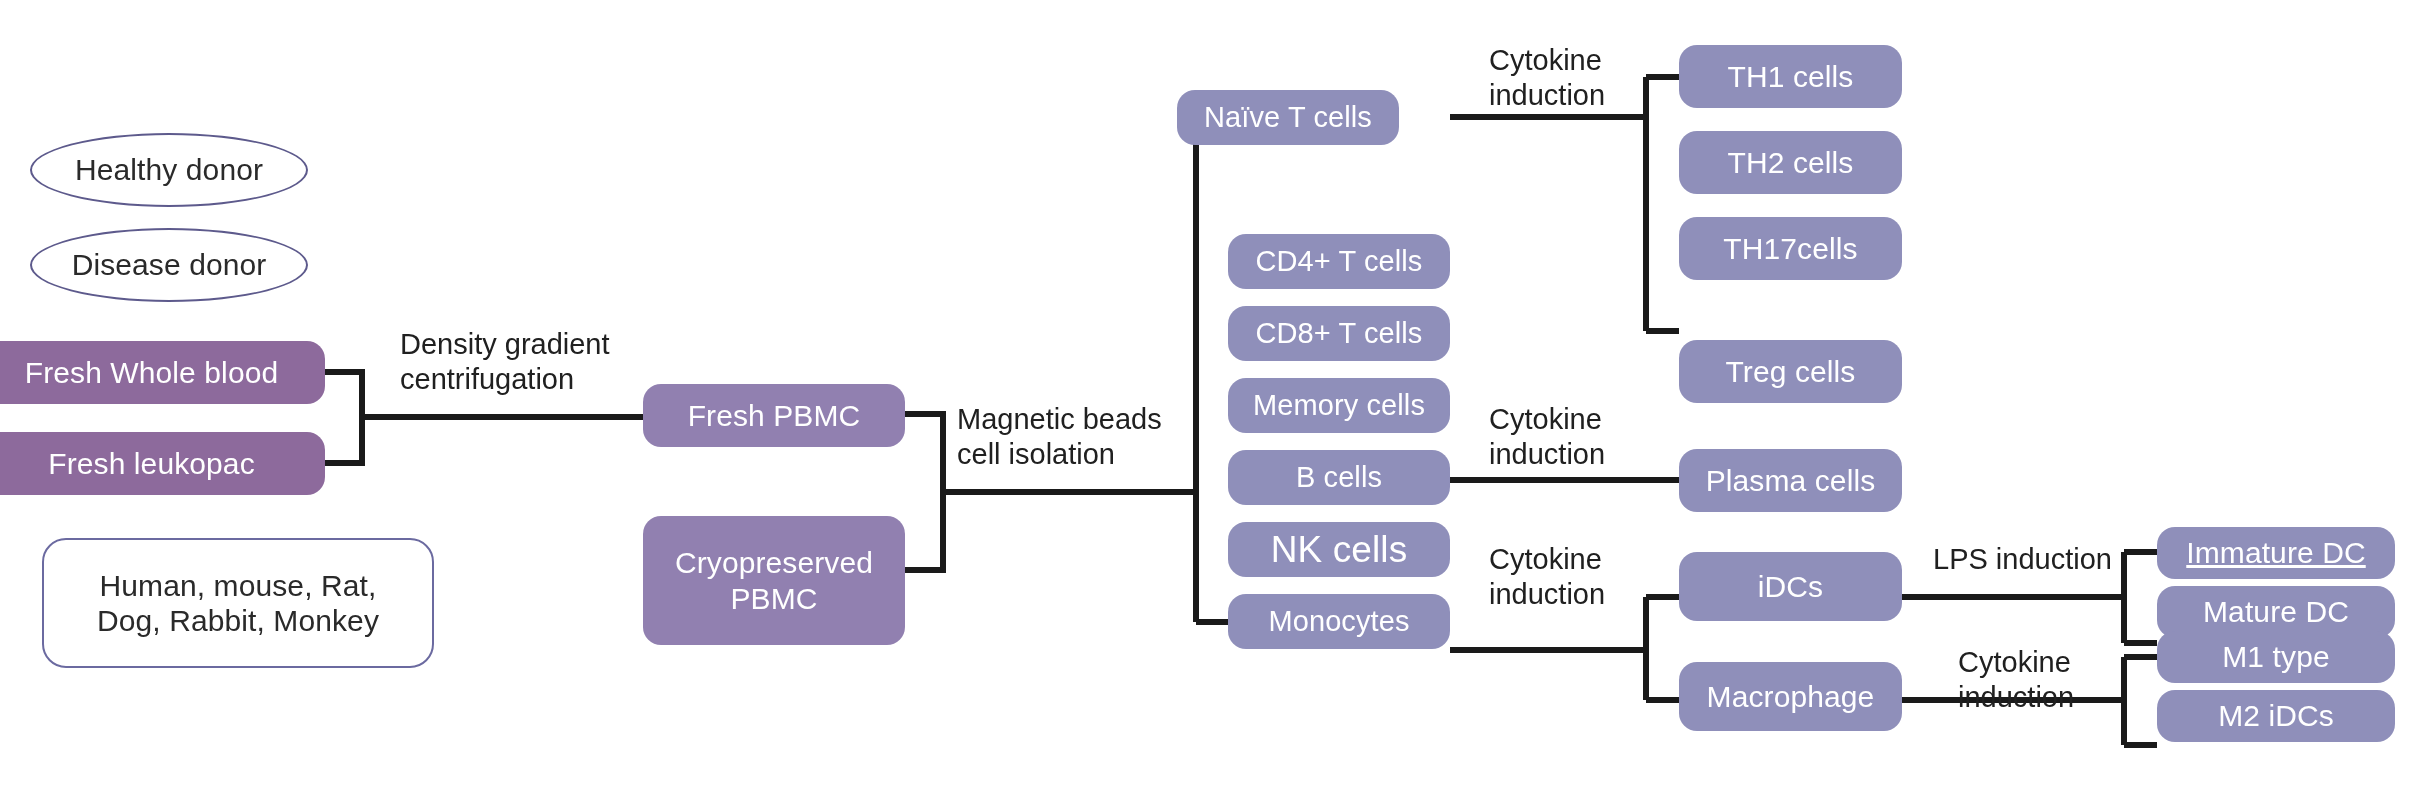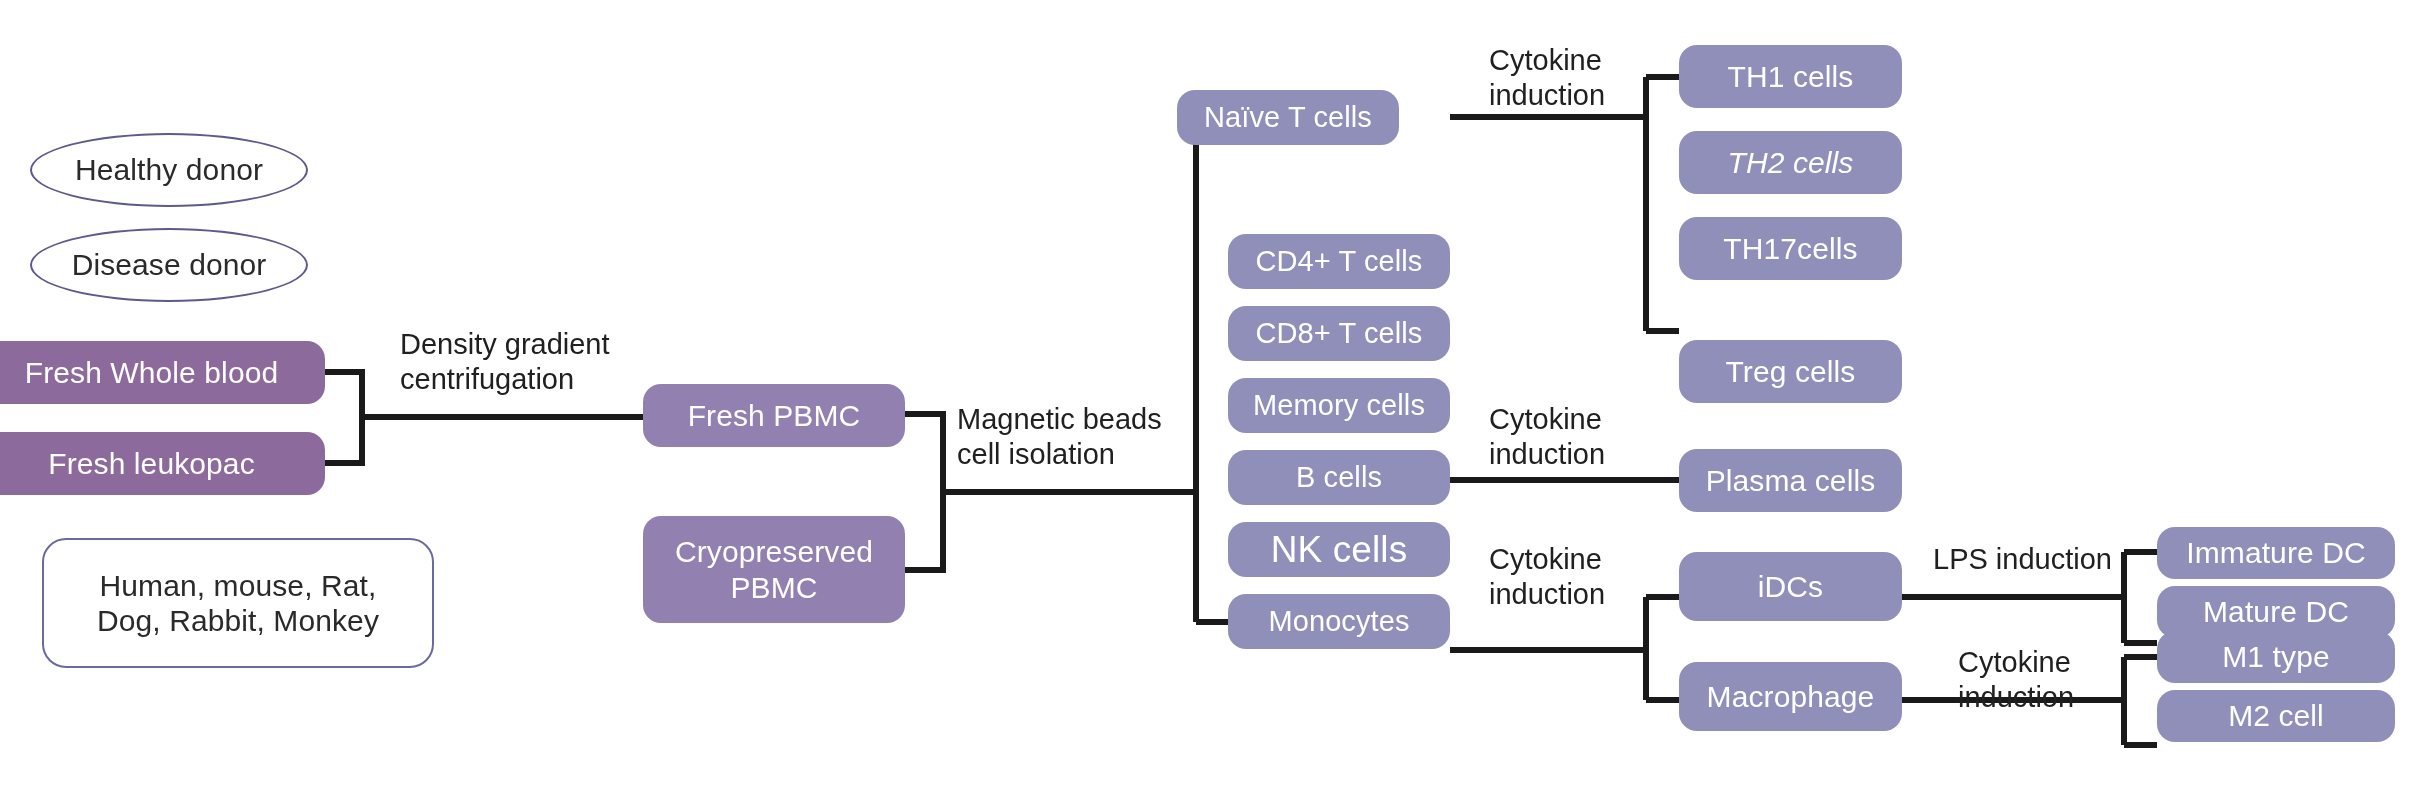--- a/index.html
+++ b/index.html
@@ -130,21 +130,21 @@
   </div>
 
   <div class="node outline" style="left:42px; top:538px; width:392px; height:130px; font-size:30px;">
     <span>Human, mouse, Rat,
 Dog, Rabbit, Monkey</span>
   </div>
 
   <div class="node pill mid" style="left:643px; top:384px; width:262px; height:63px; font-size:30px;">
     <span>Fresh PBMC</span>
   </div>
-  <div class="node pill mid" style="left:643px; top:516px; width:262px; height:107px; font-size:30px;">
+  <div class="node pill mid" style="left:643px; top:516px; width:262px; height:129px; font-size:30px;">
     <span>Cryopreserved
 PBMC</span>
   </div>
 
   <div class="node pill light" style="left:1177px; top:90px; width:222px; height:55px; font-size:29px;">
     <span>Naïve T cells</span>
   </div>
   <div class="node pill light" style="left:1228px; top:234px; width:222px; height:55px; font-size:29px;">
     <span>CD4+ T cells</span>
   </div>
@@ -160,53 +160,53 @@
   <div class="node pill light" style="left:1228px; top:522px; width:222px; height:55px; font-size:37px;">
     <span>NK cells</span>
   </div>
   <div class="node pill light" style="left:1228px; top:594px; width:222px; height:55px; font-size:29px;">
     <span>Monocytes</span>
   </div>
 
   <div class="node pill light" style="left:1679px; top:45px; width:223px; height:63px; font-size:30px;">
     <span>TH1 cells</span>
   </div>
-  <div class="node pill light" style="left:1679px; top:131px; width:223px; height:63px; font-size:30px;font-style:italic;">
+  <div class="node pill light" style="left:1679px; top:131px; width:223px; height:63px; font-size:30px;">
     <span>TH2 cells</span>
   </div>
   <div class="node pill light" style="left:1679px; top:217px; width:223px; height:63px; font-size:30px;">
     <span>TH17cells</span>
   </div>
   <div class="node pill light" style="left:1679px; top:300px; width:223px; height:63px; font-size:30px;margin-top:40px;">
     <span>Treg cells</span>
   </div>
 
   <div class="node pill light" style="left:1679px; top:449px; width:223px; height:63px; font-size:30px;">
     <span>Plasma cells</span>
   </div>
 
   <div class="node pill light" style="left:1679px; top:552px; width:223px; height:69px; font-size:30px;">
     <span>iDCs</span>
   </div>
   <div class="node pill light" style="left:1679px; top:662px; width:223px; height:69px; font-size:30px;">
     <span>Macrophage</span>
   </div>
 
-  <div class="node pill light" style="left:2157px; top:527px; width:238px; height:52px; font-size:30px;">
+  <div class="node pill light" style="left:2157px; top:527px; width:238px; height:52px; font-size:30px;text-decoration:underline;">
     <span>Immature DC</span>
   </div>
   <div class="node pill light" style="left:2157px; top:586px; width:238px; height:52px; font-size:30px;">
     <span>Mature DC</span>
   </div>
 
   <div class="node pill light" style="left:2157px; top:631px; width:238px; height:52px; font-size:30px;">
     <span>M1 type</span>
   </div>
   <div class="node pill light" style="left:2157px; top:690px; width:238px; height:52px; font-size:30px;">
-    <span>M2 cell</span>
+    <span>M2 iDCs</span>
   </div>
 
   <div class="edge-label" style="left:400px; top:327px; font-size:29px;">Density gradient
 centrifugation</div>
 
   <div class="edge-label" style="left:957px; top:402px; font-size:29px;">Magnetic beads
 cell isolation</div>
 
   <div class="edge-label" style="left:1489px; top:43px; font-size:29px;">Cytokine
 induction</div>

